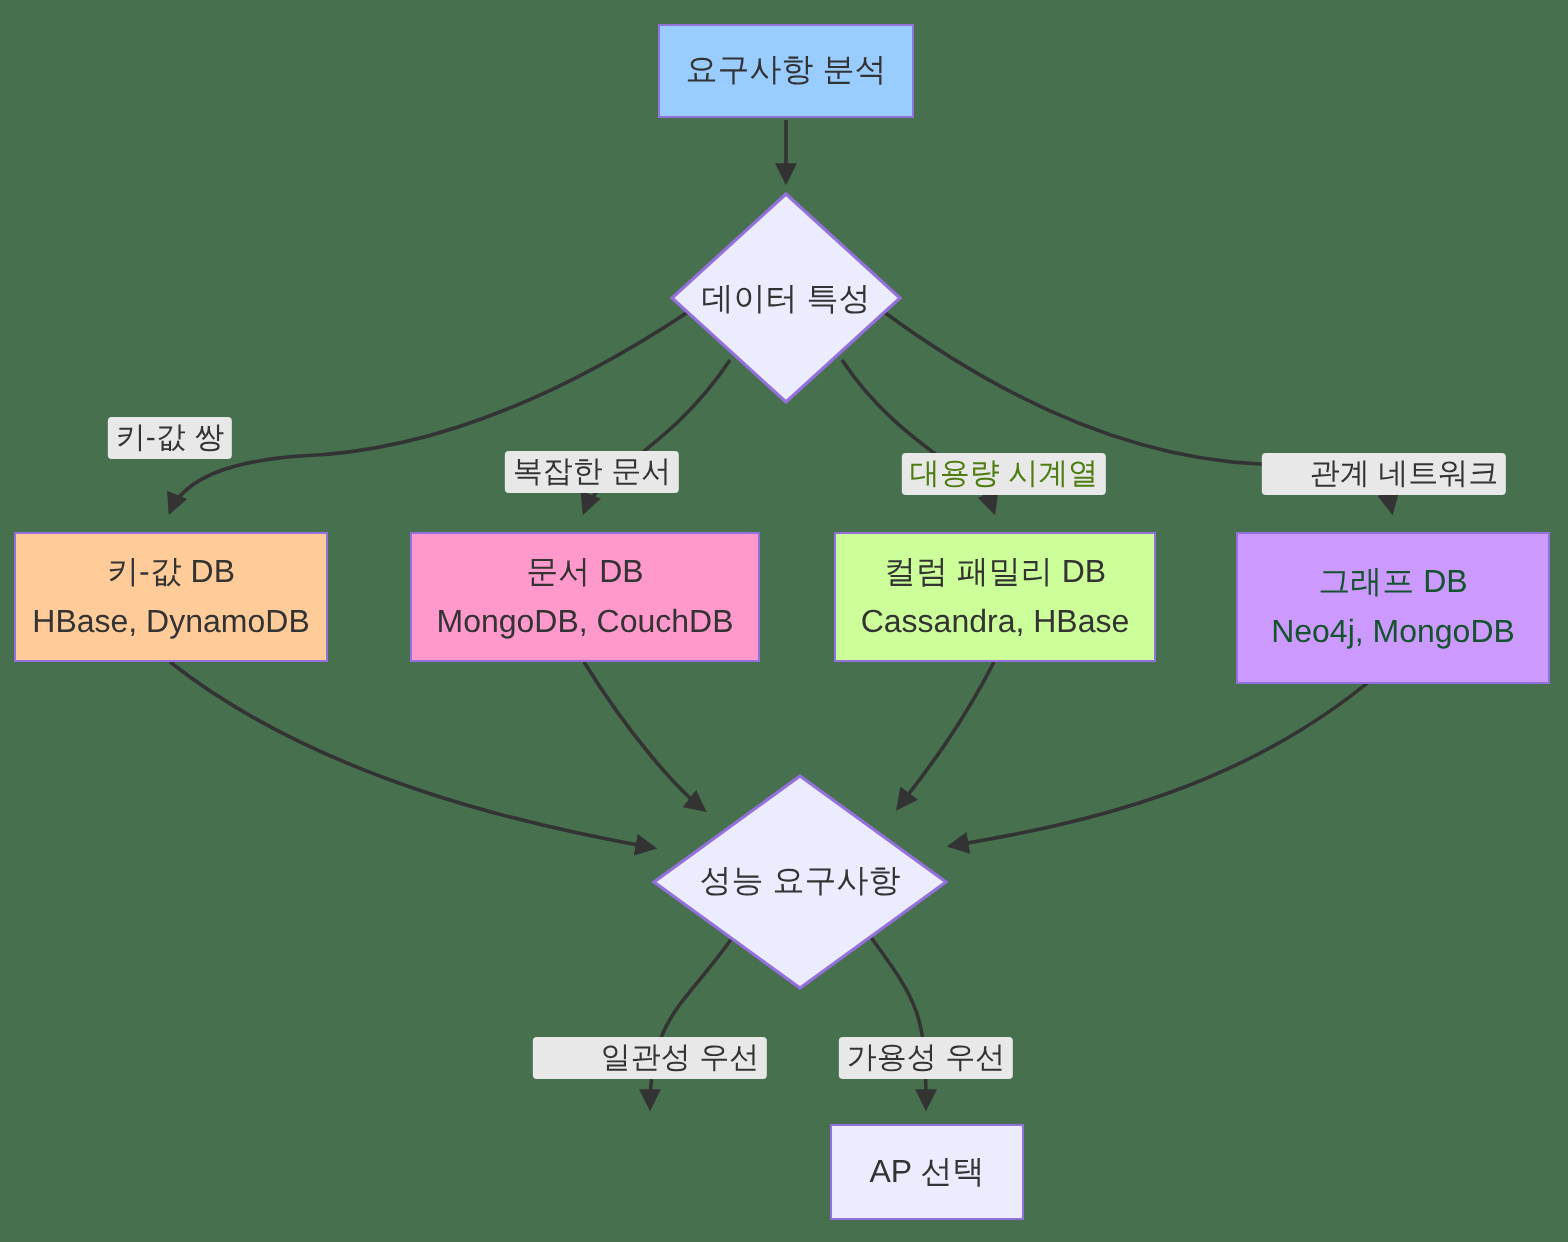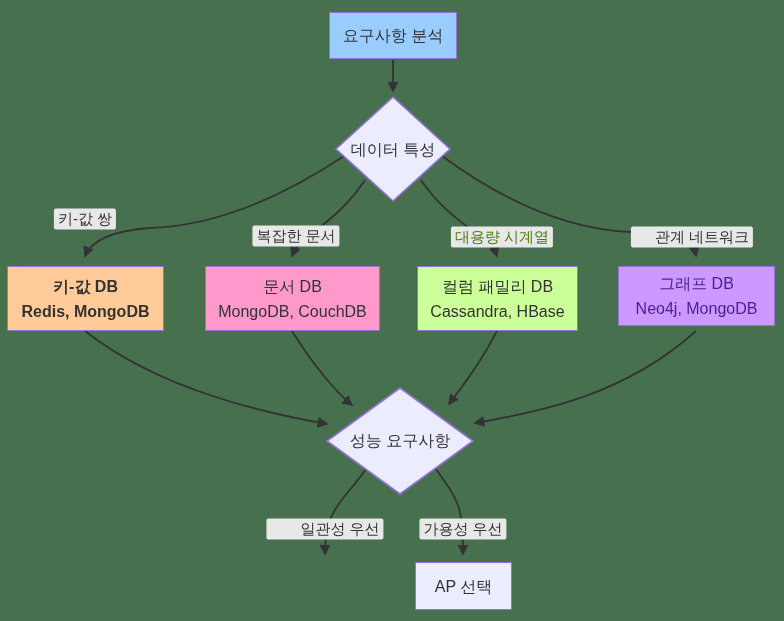--- a/index.html
+++ b/index.html
@@ -42,36 +42,36 @@
     <path class="edge" d="M435,468 C460,502 463,508 463,554" marker-end="url(#arrow)" style="stroke: rgb(51, 51, 51);"></path>
 
     <polygon class="dshape" points="393,97 450,149 393,201 336,149" style="fill: rgb(236, 236, 255); stroke: rgb(147, 112, 219);"></polygon>
     <polygon class="dshape" points="400,388 473,441 400,494 327,441" style="fill: rgb(236, 236, 255); stroke: rgb(147, 112, 219);"></polygon>
   </svg>
 
   <div class="node" style="left: 329px; top: 12px; width: 128px; height: 47px; background: rgb(153, 204, 255); border-color: rgb(147, 112, 219); color: rgb(51, 51, 51);">
     <span class="node-label">요구사항 분석</span>
   </div>
 
-  <div class="node" style="left: 7px; top: 266px; width: 157px; height: 65px; background: rgb(255, 204, 153); border-color: rgb(147, 112, 219); color: rgb(51, 51, 51); font-weight: bold;">
+  <div class="node" style="left: 7px; top: 266px; width: 157px; height: 65px; background: rgb(255, 204, 153); border-color: rgb(147, 112, 219); color: rgb(51, 51, 51);">
     <div class="db-title">키-값 DB</div>
-    <div class="db-sub">Redis, MongoDB</div>
+    <div class="db-sub">HBase, DynamoDB</div>
   </div>
 
   <div class="node" style="left: 205px; top: 266px; width: 175px; height: 65px; background: rgb(255, 153, 204); border-color: rgb(147, 112, 219); color: rgb(51, 51, 51);">
     <div class="db-title">문서 DB</div>
     <div class="db-sub">MongoDB, CouchDB</div>
   </div>
 
   <div class="node" style="left: 417px; top: 266px; width: 161px; height: 65px; background: rgb(204, 255, 153); border-color: rgb(147, 112, 219); color: rgb(51, 51, 51);">
     <div class="db-title">컬럼 패밀리 DB</div>
     <div class="db-sub">Cassandra, HBase</div>
   </div>
 
-  <div class="node" style="left: 618px; top: 266px; width: 157px; height: 60px; background: rgb(204, 153, 255); border-color: rgb(147, 112, 219); color: #4c1d95;">
+  <div class="node" style="left: 618px; top: 266px; width: 157px; height: 76px; background: rgb(204, 153, 255); border-color: rgb(147, 112, 219); color: #14532d;">
     <div class="db-title">그래프 DB</div>
     <div class="db-sub">Neo4j, MongoDB</div>
   </div>
 
 
   <div class="node" style="left: 415px; top: 562px; width: 97px; height: 48px; background: rgb(236, 236, 255); border-color: rgb(147, 112, 219); color: rgb(51, 51, 51);">
     <span class="node-label">AP 선택</span>
   </div>
 
   <div class="diamond-label" style="left: 393px; top: 150px; color: rgb(51, 51, 51);">데이터 특성</div>

